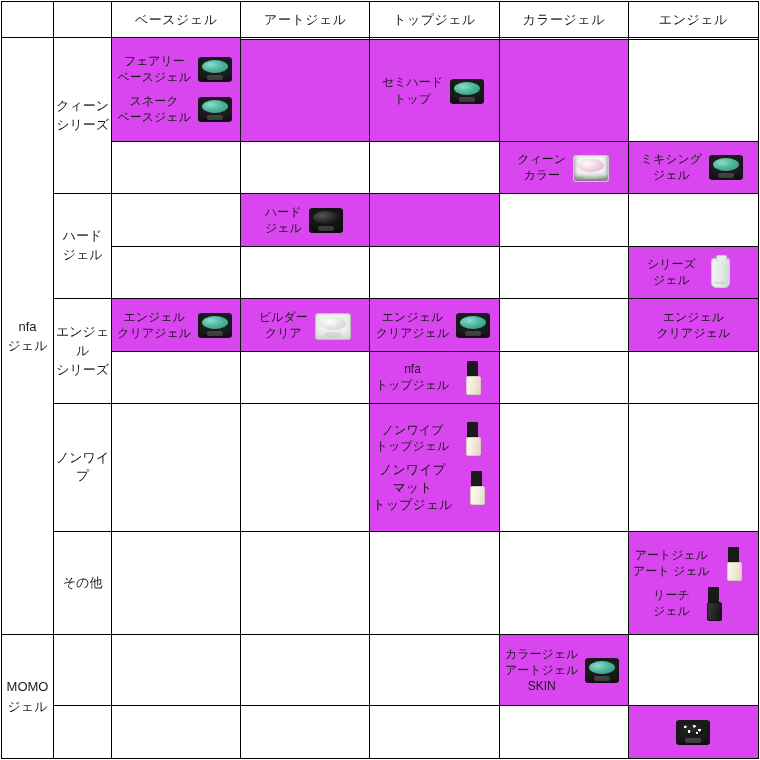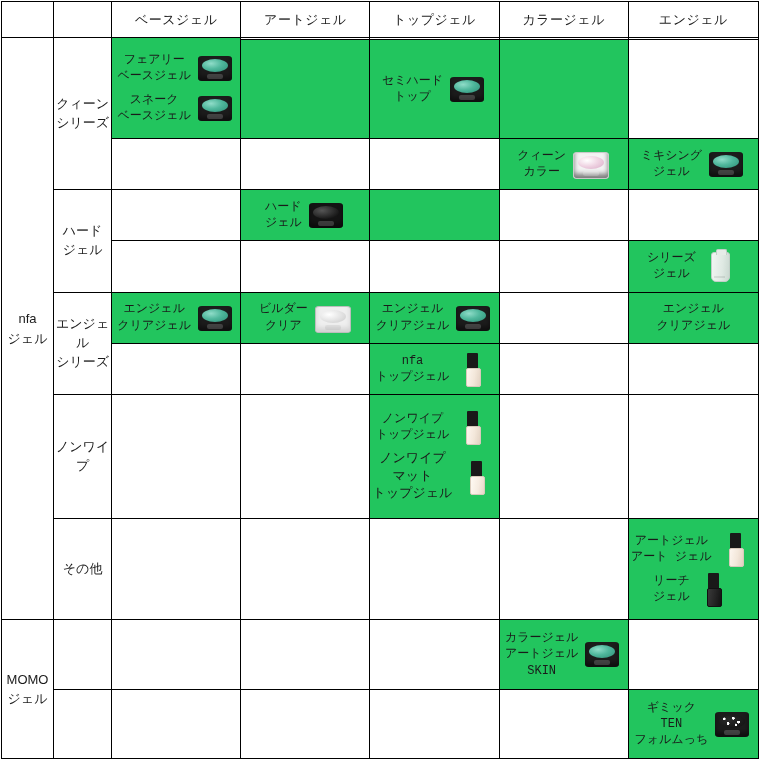--- a/index.html
+++ b/index.html
@@ -49,22 +49,21 @@
   }
   .rowlabel-b {
     width: 60px;
     font-size: 12px;
     line-height: 1.45;
   }
   .cell {
     padding: 0;
   }
   .mint {
-    background: #22c55e;
-    font-family: Liberation Mono, monospace;
+    background: #d946ef;
   }
   .item {
     display: flex;
     align-items: center;
     justify-content: center;
     gap: 4px;
     padding: 3px 2px;
     min-height: 34px;
   }
   .item .txt {
@@ -480,23 +479,20 @@
     </tr>
 
     <tr>
       <td class="rowlabel-b"></td>
       <td class="cell blank"></td>
       <td class="cell blank"></td>
       <td class="cell blank"></td>
       <td class="cell blank"></td>
       <td class="cell mint">
         <div class="item">
-          <span class="txt">ギミック
-TEN
-フォルムっち</span>
           <span class="prod">
                 <span class="jar speck"></span>
               </span>
         </div>
       </td>
     </tr>
   </tbody>
     </table>
 </div>
 

